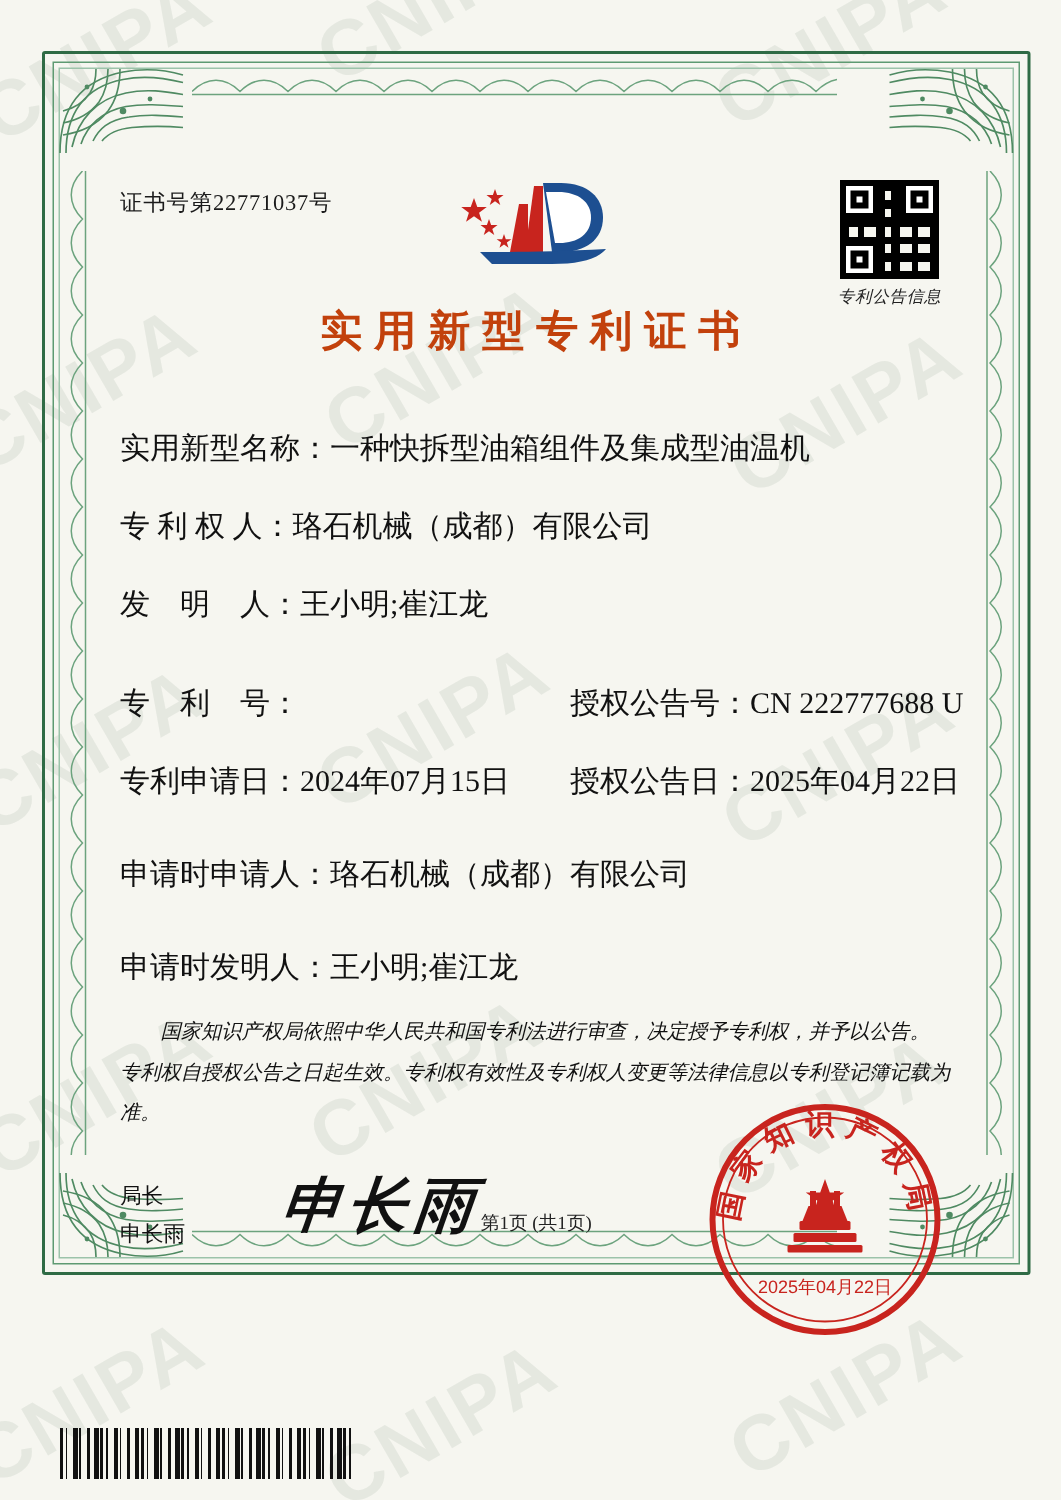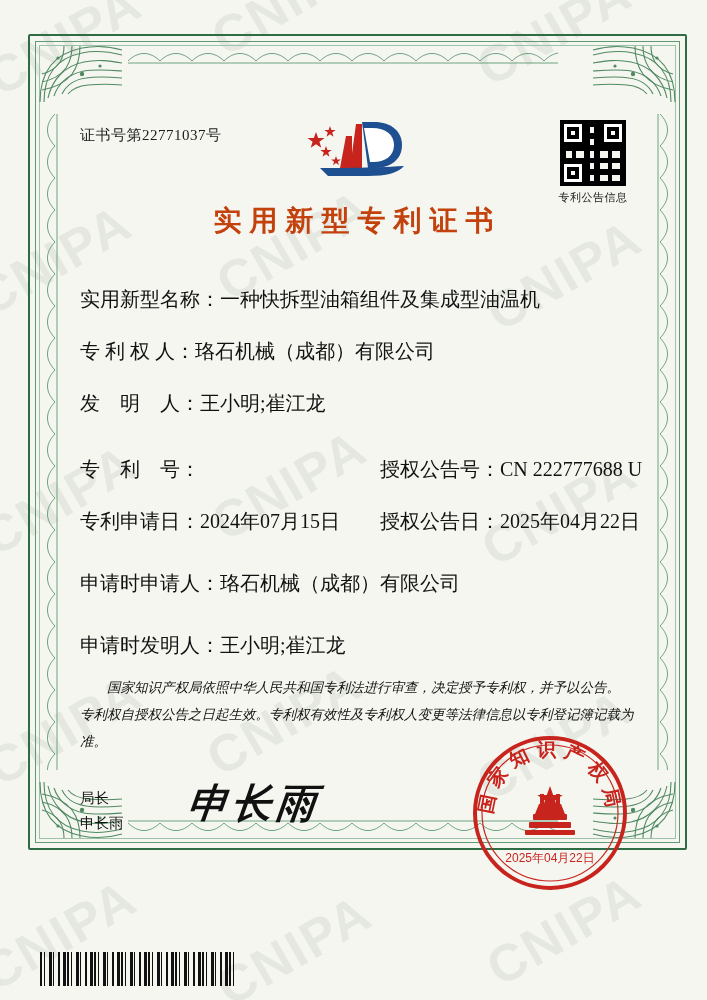--- a/index.html
+++ b/index.html
@@ -113,20 +113,21 @@
     width: 128px;
     height: 62px;
   }
 
   #qr-block {
     position: absolute;
     right: 46px;
     top: 86px;
     width: 96px;
     text-align: center;
+    font-style: italic;
   }
   #qr-code {
     width: 66px;
     height: 66px;
     margin: 0 auto;
     background:
       linear-gradient(90deg,#000 0 6px,transparent 6px 12px,#000 12px 16px,transparent 16px 24px,#000 24px 30px,transparent 30px 34px,#000 34px 40px,transparent 40px 48px,#000 48px 52px,transparent 52px 60px,#000 60px 66px),
       linear-gradient(0deg,#000 0 5px,transparent 5px 11px,#000 11px 17px,transparent 17px 23px,#000 23px 28px,transparent 28px 35px,#000 35px 41px,transparent 41px 47px,#000 47px 53px,transparent 53px 59px,#000 59px 66px);
     background-blend-mode: multiply;
     position: relative;
@@ -543,16 +544,17 @@
       <defs>
         <path id="sealArc" d="M 22,79 A 57,57 0 0 1 136,79"></path>
       </defs>
       <text font-family="'Liberation Serif', serif" font-size="19" font-weight="bold" fill="#c8241e" letter-spacing="7">
         <textPath href="#sealArc" startOffset="50%" text-anchor="middle">国家知识产权局</textPath>
       </text>
     </svg>
     <div id="seal-date">2025年04月22日</div>
   </div>
 
+  <div id="page-footer">第1页 (共1页)</div>
 
 </div>
 
 <div id="barcode"></div>
 
 </body></html>

